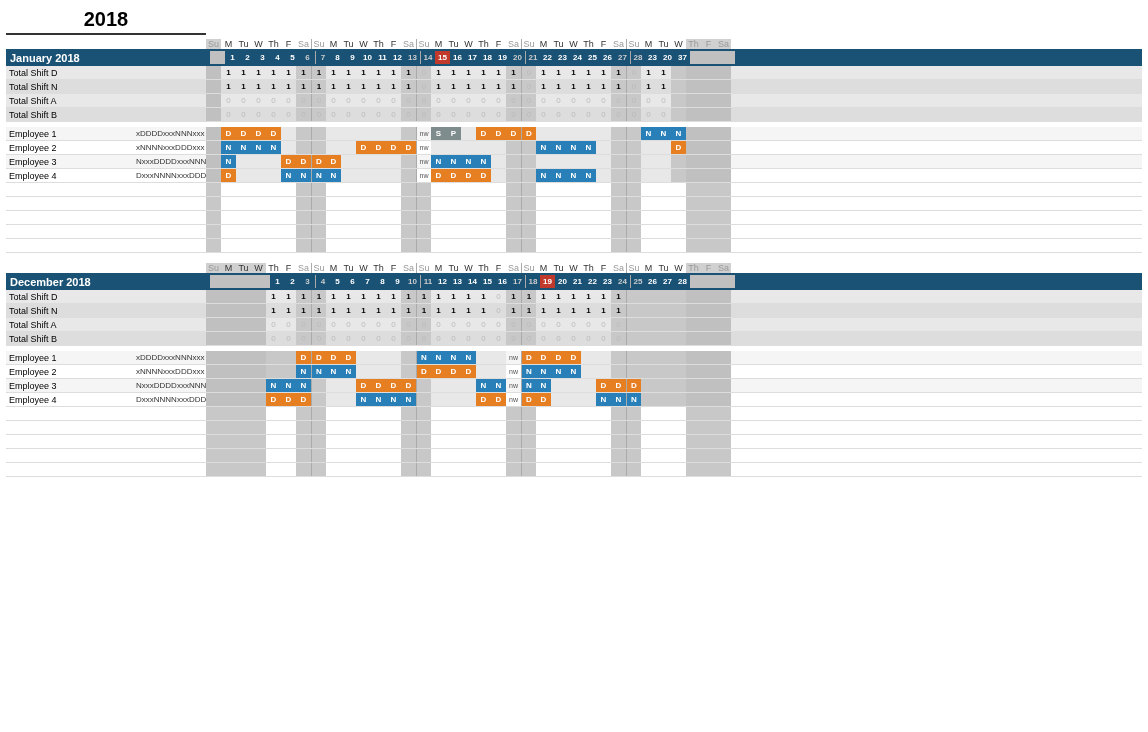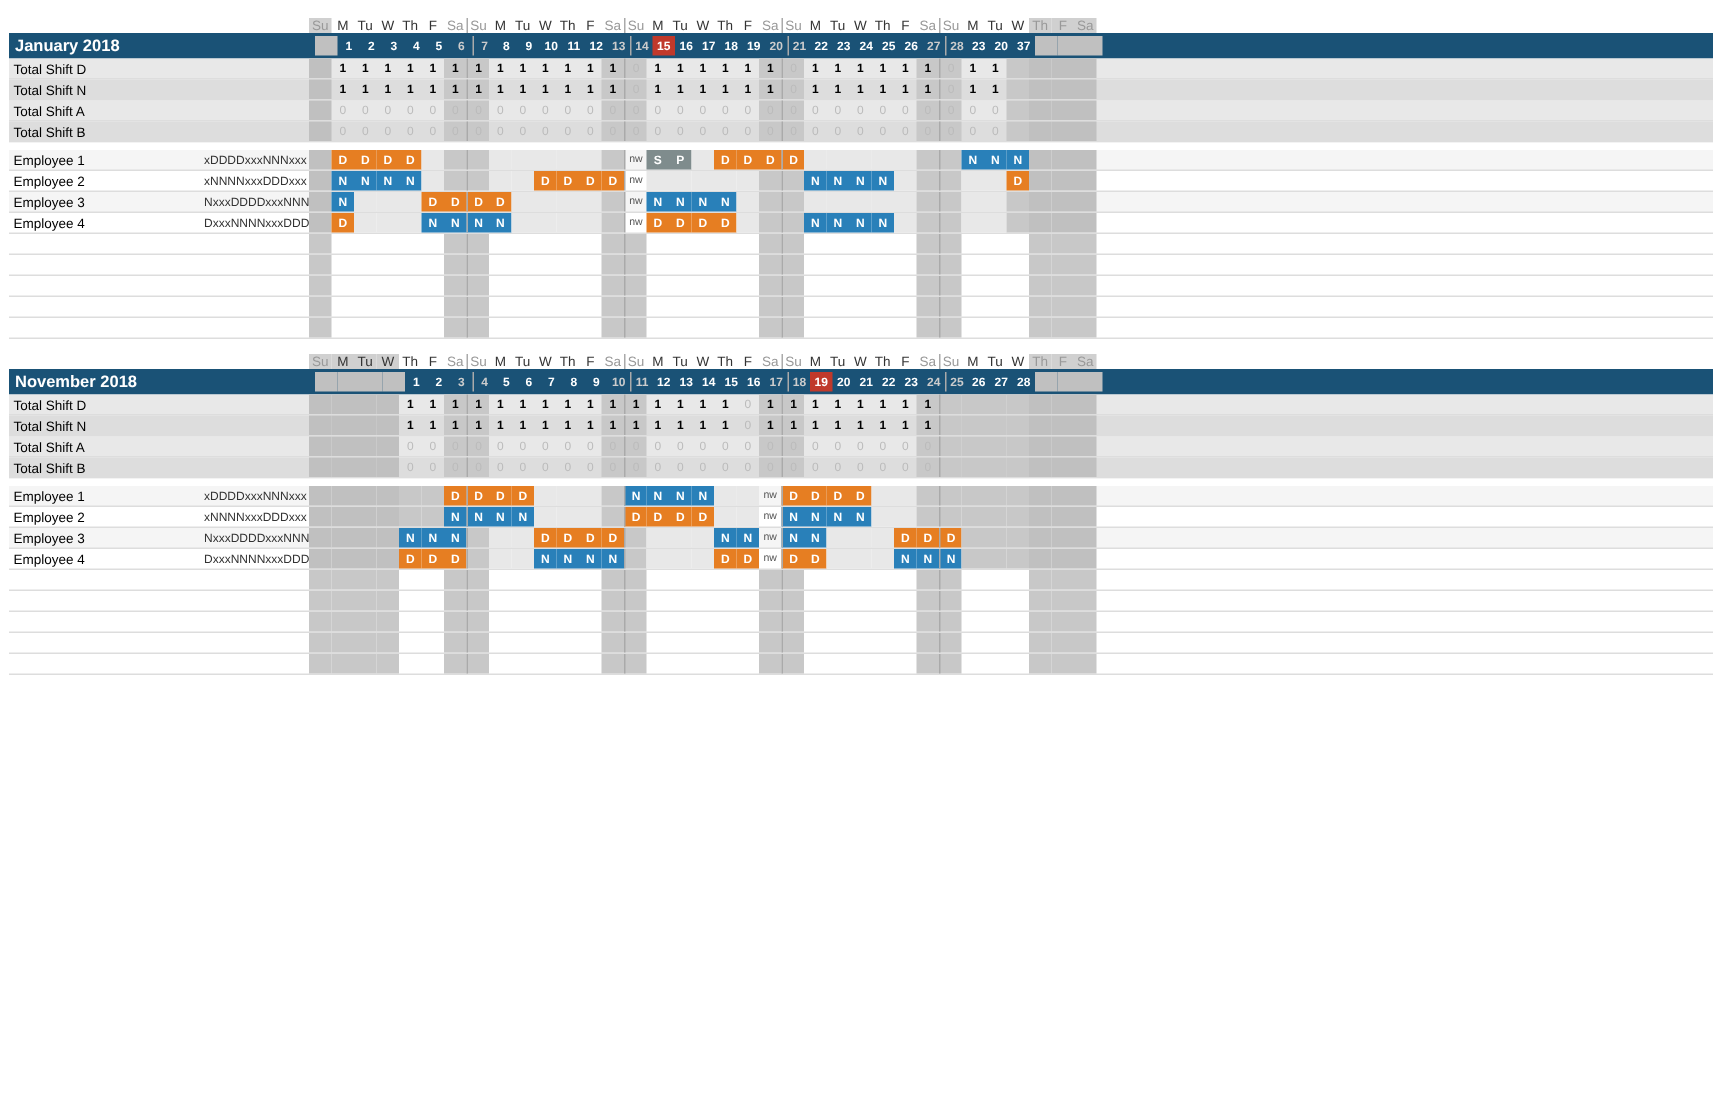--- a/index.html
+++ b/index.html
@@ -122,20 +122,21 @@
     .sep-row {
       height: 5px;
       background: #fff;
     }
   </style>
 </head>
 <body>
 <div class="page">
 
   <div class="header-row">
+    <div class="year-title">2018</div>
   </div>
 
   <div class="schedule-block">
 
     <div class="day-header-row">
       <div class="label-col"></div>
       <div class="days-area" id="jan-dow-area">
           <div class="day-cell" style="background: rgb(208, 208, 208); color: rgb(153, 153, 153);">Su</div>
           <div class="day-cell">M</div>
           <div class="day-cell">Tu</div>
@@ -790,21 +791,21 @@
           <div class="day-cell">M</div>
           <div class="day-cell">Tu</div>
           <div class="day-cell">W</div>
           <div class="day-cell" style="background: rgb(208, 208, 208); color: rgb(153, 153, 153);">Th</div>
           <div class="day-cell" style="background: rgb(208, 208, 208); color: rgb(153, 153, 153);">F</div>
           <div class="day-cell" style="background: rgb(208, 208, 208); color: rgb(153, 153, 153);">Sa</div>
         </div>
     </div>
 
     <div class="month-header">
-      <div class="label-col">November 2018</div>
+      <div class="label-col">December 2018</div>
       <div class="days-area" id="feb-month-cells">
           <div class="cell" style="background: rgb(192, 192, 192);"></div>
           <div class="cell" style="background: rgb(192, 192, 192);"></div>
           <div class="cell" style="background: rgb(192, 192, 192);"></div>
           <div class="cell" style="background: rgb(192, 192, 192);"></div>
           <div class="cell" style="background: transparent; color: rgb(255, 255, 255); font-size: 8px;">1</div>
           <div class="cell" style="background: transparent; color: rgb(255, 255, 255); font-size: 8px;">2</div>
           <div class="cell" style="background: transparent; color: rgb(204, 204, 204); font-size: 8px;">3</div>
           <div class="cell" style="background: transparent; color: rgb(204, 204, 204); font-size: 8px; border-left: 1px solid rgb(170, 170, 170);">4</div>
           <div class="cell" style="background: transparent; color: rgb(255, 255, 255); font-size: 8px;">5</div>

